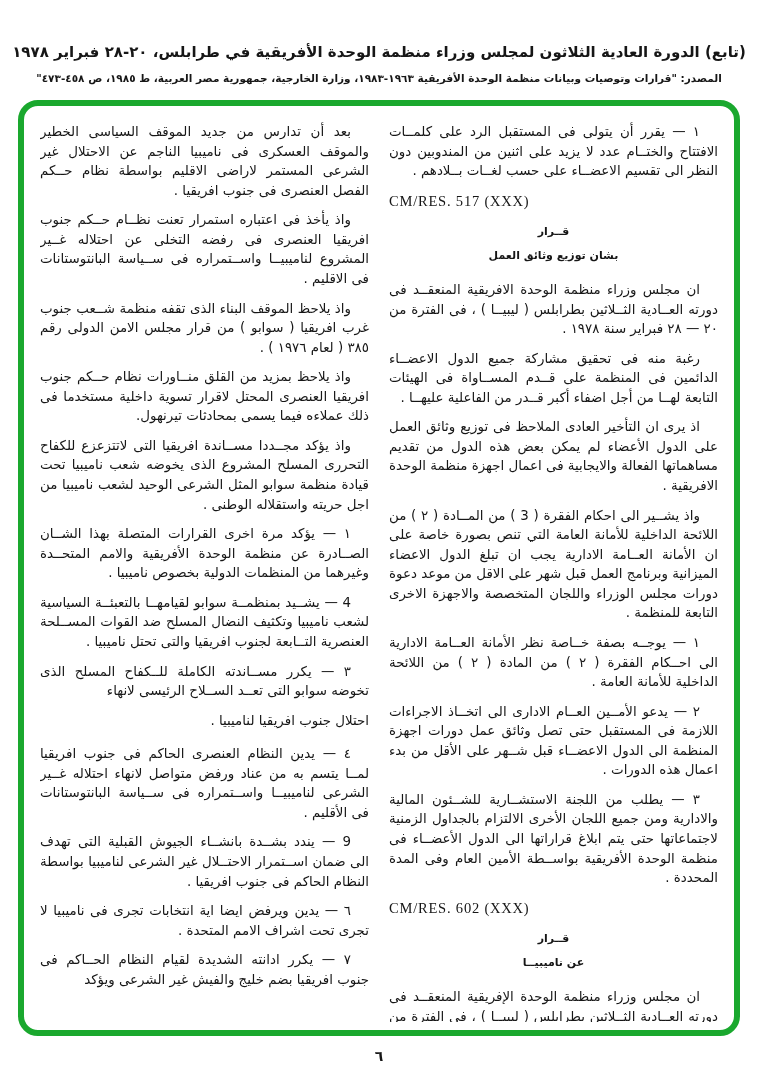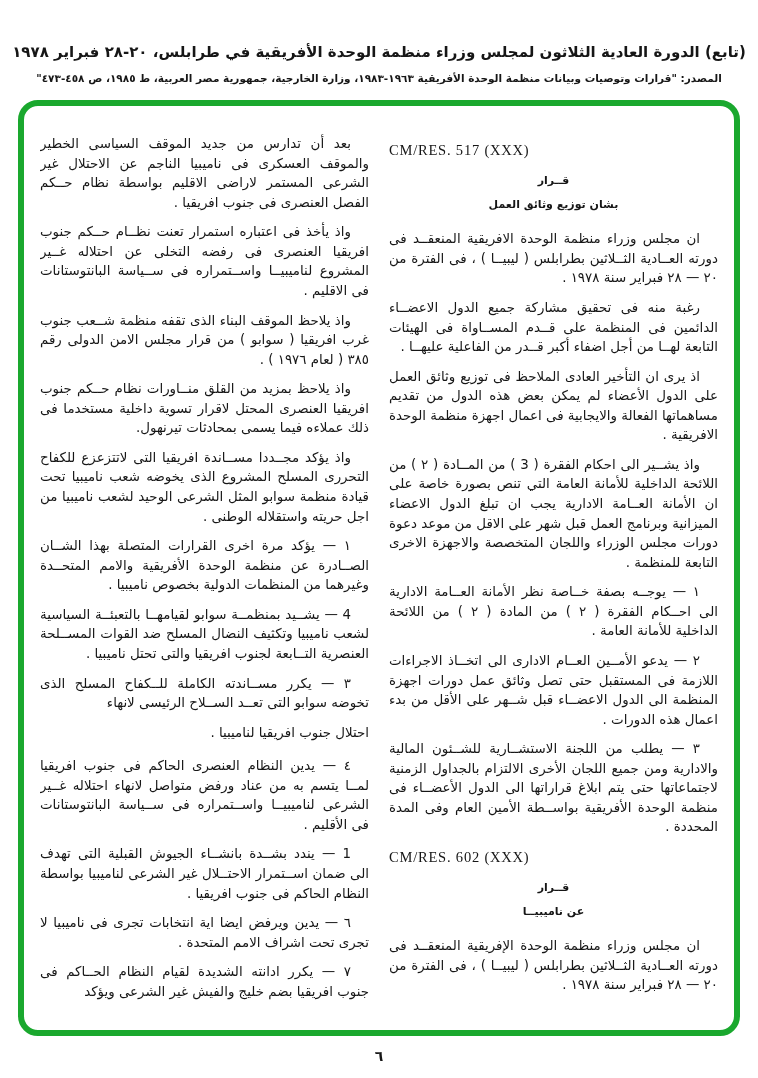--- a/index.html
+++ b/index.html
@@ -50,21 +50,20 @@
     height: 100%;
     overflow: hidden;
   }
   .col {
     flex: 1 1 0;
     min-width: 0;
     direction: rtl;
     text-align: justify;
     font-size: 13.4px;
     line-height: 1.46;
-    margin-top: 12px;
   }
   .para {
     margin: 0 0 10px 0;
     text-indent: 18px;
   }
   .para-cont {
     margin: 6px 0 14px 0;
     text-indent: 0;
   }
   .res-code {
@@ -104,20 +103,21 @@
 <body style="color: rgb(22, 22, 22); background: rgb(255, 255, 255);">
 
 <div class="page-header">
   <div class="hdr-title">(تابع) الدورة العادية الثلاثون لمجلس وزراء منظمة الوحدة الأفريقية في طرابلس، ٢٠-٢٨ فبراير ١٩٧٨</div>
   <div class="hdr-source">المصدر: "قرارات وتوصيات وبيانات منظمة الوحدة الأفريقية ١٩٦٣-١٩٨٣، وزارة الخارجية، جمهورية مصر العربية، ط ١٩٨٥، ص ٤٥٨-٤٧٣"</div>
 </div>
 
 <div class="doc-frame" style="border-color: rgb(26, 168, 46);">
   <div class="columns">
     <div class="col" id="col-right">
+        <div class="para">١ — يقرر أن يتولى فى المستقبل الرد على كلمــات الافتتاح والختــام عدد لا يزيد على اثنين من المندوبين دون النظر الى تقسيم الاعضــاء على حسب لغــات بــلادهم .</div>
         <div class="res-code">CM/RES. 517 (XXX)</div>
         <div class="res-title">قــرار</div>
         <div class="res-subtitle">بشان توزيع وثائق العمل</div>
         <div class="para">ان مجلس وزراء منظمة الوحدة الافريقية المنعقــد فى دورته العــادية الثــلاثين بطرابلس ( ليبيــا ) ، فى الفترة من ٢٠ — ٢٨ فبراير سنة ١٩٧٨ .</div>
         <div class="para">رغبة منه فى تحقيق مشاركة جميع الدول الاعضــاء الدائمين فى المنظمة على قــدم المســاواة فى الهيئات التابعة لهــا من أجل اضفاء أكبر قــدر من الفاعلية عليهــا .</div>
         <div class="para">اذ يرى ان التأخير العادى الملاحظ فى توزيع وثائق العمل على الدول الأعضاء لم يمكن بعض هذه الدول من تقديم مساهماتها الفعالة والايجابية فى اعمال اجهزة منظمة الوحدة الافريقية .</div>
         <div class="para">واذ يشــير الى احكام الفقرة ( 3 ) من المــادة ( ٢ ) من اللائحة الداخلية للأمانة العامة التي تنص بصورة خاصة على ان الأمانة العــامة الادارية يجب ان تبلغ الدول الاعضاء الميزانية وبرنامج العمل قبل شهر على الاقل من موعد دعوة دورات مجلس الوزراء واللجان المتخصصة والاجهزة الاخرى التابعة للمنظمة .</div>
         <div class="para">١ — يوجــه بصفة خــاصة نظر الأمانة العــامة الادارية الى احــكام الفقرة ( ٢ ) من المادة ( ٢ ) من اللائحة الداخلية للأمانة العامة .</div>
         <div class="para">٢ — يدعو الأمــين العــام الادارى الى اتخــاذ الاجراءات اللازمة فى المستقبل حتى تصل وثائق عمل دورات اجهزة المنظمة الى الدول الاعضــاء قبل شــهر على الأقل من بدء اعمال هذه الدورات .</div>
         <div class="para">٣ — يطلب من اللجنة الاستشــارية للشــئون المالية والادارية ومن جميع اللجان الأخرى الالتزام بالجداول الزمنية لاجتماعاتها حتى يتم ابلاغ قراراتها الى الدول الأعضــاء فى منظمة الوحدة الأفريقية بواســطة الأمين العام وفى المدة المحددة .</div>
@@ -130,20 +130,20 @@
         <div class="para">بعد أن تدارس من جديد الموقف السياسى الخطير والموقف العسكرى فى ناميبيا الناجم عن الاحتلال غير الشرعى المستمر لاراضى الاقليم بواسطة نظام حــكم الفصل العنصرى فى جنوب افريقيا .</div>
         <div class="para">واذ يأخذ فى اعتباره استمرار تعنت نظــام حــكم جنوب افريقيا العنصرى فى رفضه التخلى عن احتلاله غــير المشروع لناميبيــا واســتمراره فى ســياسة البانتوستانات فى الاقليم .</div>
         <div class="para">واذ يلاحظ الموقف البناء الذى تقفه منظمة شــعب جنوب غرب افريقيا ( سوابو ) من قرار مجلس الامن الدولى رقم ٣٨٥ ( لعام ١٩٧٦ ) .</div>
         <div class="para">واذ يلاحظ بمزيد من القلق منــاورات نظام حــكم جنوب افريقيا العنصرى المحتل لاقرار تسوية داخلية مستخدما فى ذلك عملاءه فيما يسمى بمحادثات تيرنهول.</div>
         <div class="para">واذ يؤكد مجــددا مســاندة افريقيا التى لاتتزعزع للكفاح التحررى المسلح المشروع الذى يخوضه شعب ناميبيا تحت قيادة منظمة سوابو المثل الشرعى الوحيد لشعب ناميبيا من اجل حريته واستقلاله الوطنى .</div>
         <div class="para">١ — يؤكد مرة اخرى القرارات المتصلة بهذا الشــان الصــادرة عن منظمة الوحدة الأفريقية والامم المتحــدة وغيرهما من المنظمات الدولية بخصوص ناميبيا .</div>
         <div class="para">4 — يشــيد بمنظمــة سوابو لقيامهــا بالتعبئــة السياسية لشعب ناميبيا وتكثيف النضال المسلح ضد القوات المســلحة العنصرية التــابعة لجنوب افريقيا والتى تحتل ناميبيا .</div>
         <div class="para">٣ — يكرر مســاندته الكاملة للــكفاح المسلح الذى تخوضه سوابو التى تعــد الســلاح الرئيسى لانهاء</div>
         <div class="para-cont">احتلال جنوب افريقيا لناميبيا .</div>
         <div class="para">٤ — يدين النظام العنصرى الحاكم فى جنوب افريقيا لمــا يتسم به من عناد ورفض متواصل لانهاء احتلاله غــير الشرعى لناميبيــا واســتمراره فى ســياسة البانتوستانات فى الأقليم .</div>
-        <div class="para">1 — يندد بشــدة بانشــاء الجيوش القبلية التى تهدف الى ضمان اســتمرار الاحتــلال غير الشرعى لناميبيا بواسطة النظام الحاكم فى جنوب افريقيا .</div>
+        <div class="para">9 — يندد بشــدة بانشــاء الجيوش القبلية التى تهدف الى ضمان اســتمرار الاحتــلال غير الشرعى لناميبيا بواسطة النظام الحاكم فى جنوب افريقيا .</div>
         <div class="para">٦ — يدين ويرفض ايضا اية انتخابات تجرى فى ناميبيا لا تجرى تحت اشراف الامم المتحدة .</div>
         <div class="para">٧ — يكرر ادانته الشديدة لقيام النظام الحــاكم فى جنوب افريقيا بضم خليج والفيش غير الشرعى ويؤكد</div>
       </div>
   </div>
 </div>
 
 <div class="page-number">٦</div>
 
 </body></html>

